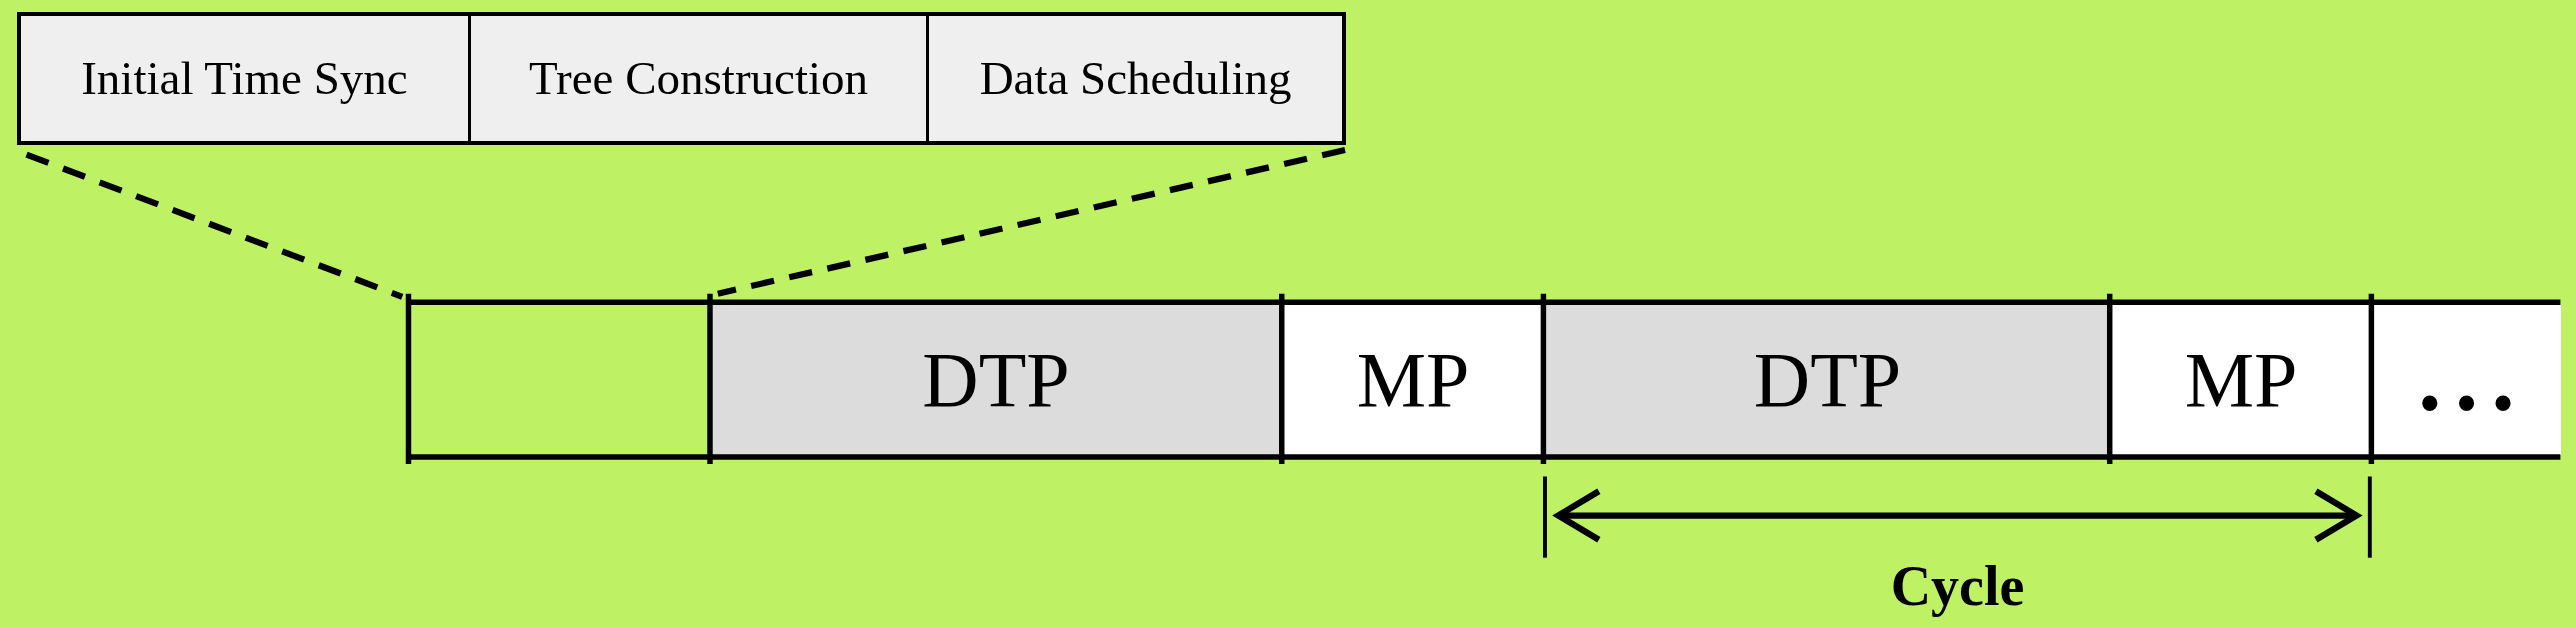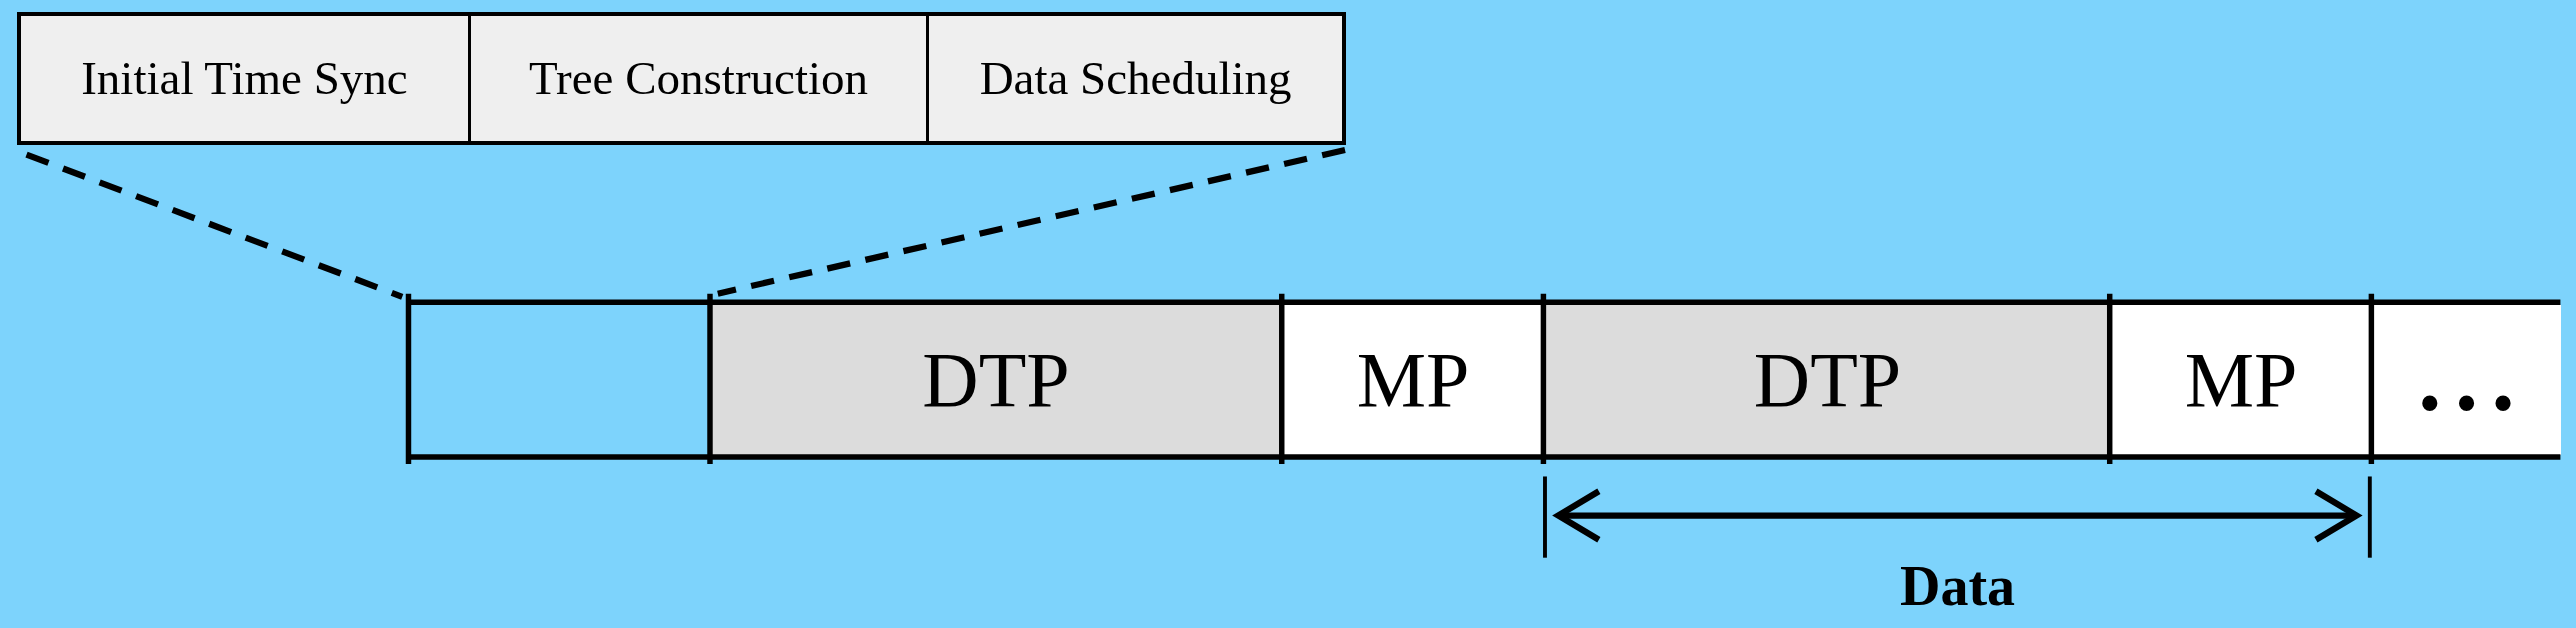--- a/index.html
+++ b/index.html
@@ -1,19 +1,19 @@
 <!DOCTYPE html>
 <html style="font-size:12.5px"><head>
 <meta charset="utf-8">
 <style>
   html,body{margin:0;padding:0;background:#ffffff;}
   .canvas{
     position:relative;
     width:2576px;height:628px;
-    background:#7dd3fc;
+    background:#bef264;
     font-family:"Liberation Serif","DejaVu Serif",serif;
     color:#000;
     overflow:hidden;
   }
   
   .breakdown{
     position:absolute;left:17px;top:11.7px;
     width:1329px;height:133px;
     box-sizing:border-box;
     border:4.7px solid #000;
@@ -78,21 +78,21 @@
   <div class="seg seg-dtp2">
     <span>DTP</span>
   </div>
   <div class="seg seg-mp2">
     <span>MP</span>
   </div>
   <div class="seg seg-tail">
     <span class="dots">•••</span>
   </div>
 
-  <div class="cycle-label">Data</div>
+  <div class="cycle-label">Cycle</div>
 
   <svg class="overlay" width="2576" height="628" viewBox="0 0 3296 804">
 
     <line x1="33" y1="198" x2="514" y2="380" stroke="#000" stroke-width="8" stroke-dasharray="30 20"></line>
     <line x1="1721" y1="192" x2="918" y2="376" stroke="#000" stroke-width="8" stroke-dasharray="30 20"></line>
 
     <line x1="519" y1="387" x2="3277" y2="387" stroke="#000" stroke-width="7"></line>
     <line x1="519" y1="585" x2="3277" y2="585" stroke="#000" stroke-width="7"></line>
 
     <line x1="522" y1="376" x2="522" y2="594" stroke="#000" stroke-width="7"></line>

